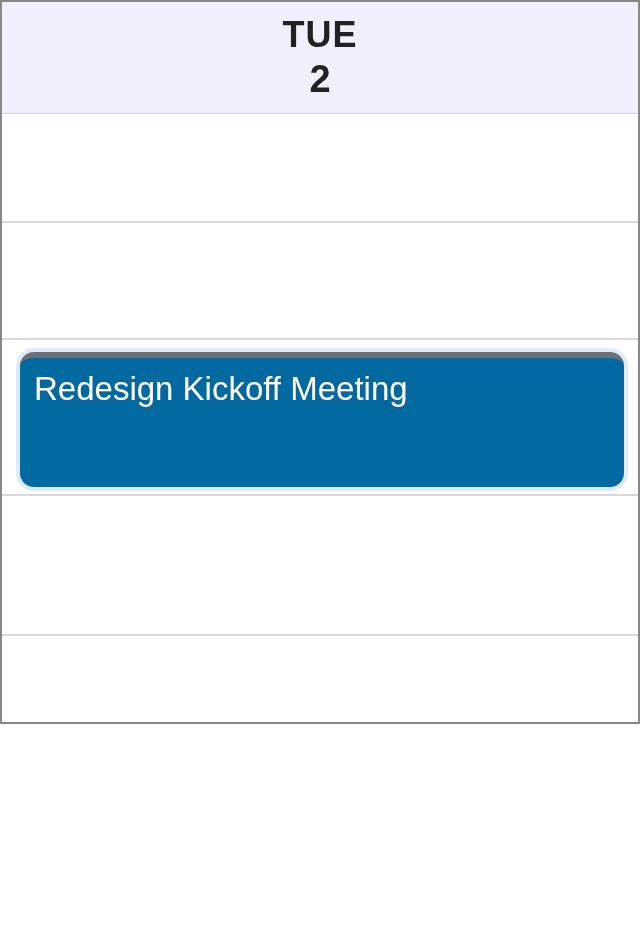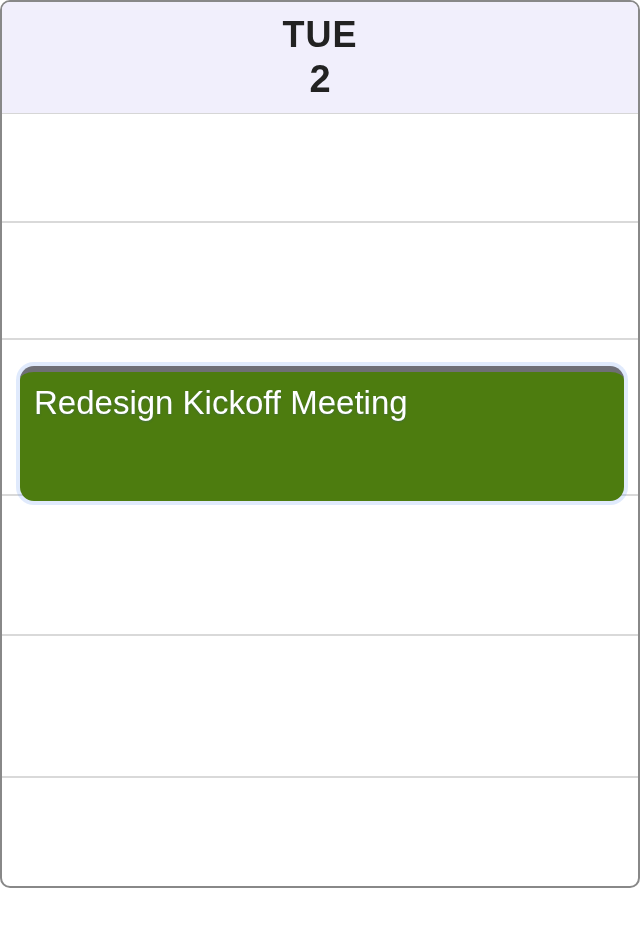--- a/index.html
+++ b/index.html
@@ -9,23 +9,23 @@
     }
     html, body {
       width: 640px;
       height: 932px;
       font-family: -apple-system, BlinkMacSystemFont, "Segoe UI", Helvetica, Arial, sans-serif;
       background: #ffffff;
       overflow: hidden;
     }
     .frame {
       width: 640px;
-      height: 888px;
+      height: 724px;
       border: 2px solid #888;
-      border-radius: 10px;
+      border-radius: 0;
       position: relative;
       background: #ffffff;
       overflow: hidden;
     }
     .header {
       width: 100%;
       height: 112px;
       background: #f1effc;
       border-bottom: 1px solid #d6d6d6;
       display: flex;
@@ -54,23 +54,23 @@
       position: absolute;
       left: 0;
       right: 0;
       height: 135px;
       border-top: 2px solid #d9d9d9;
     }
     .event {
       position: absolute;
       left: 18px;
       right: 14px;
-      top: 252px;
+      top: 238px;
       height: 135px;
-      background: #4d7c0f;
+      background: #0369a1;
       border-radius: 14px;
       border-top: 6px solid #6f6f76;
       padding: 10px 14px 8px 14px;
       box-shadow: 0 0 0 4px rgba(85,140,240,0.18);
       cursor: pointer;
     }
     .event-title {
       font-size: 33px;
       font-weight: 500;
       color: #ffffff;

